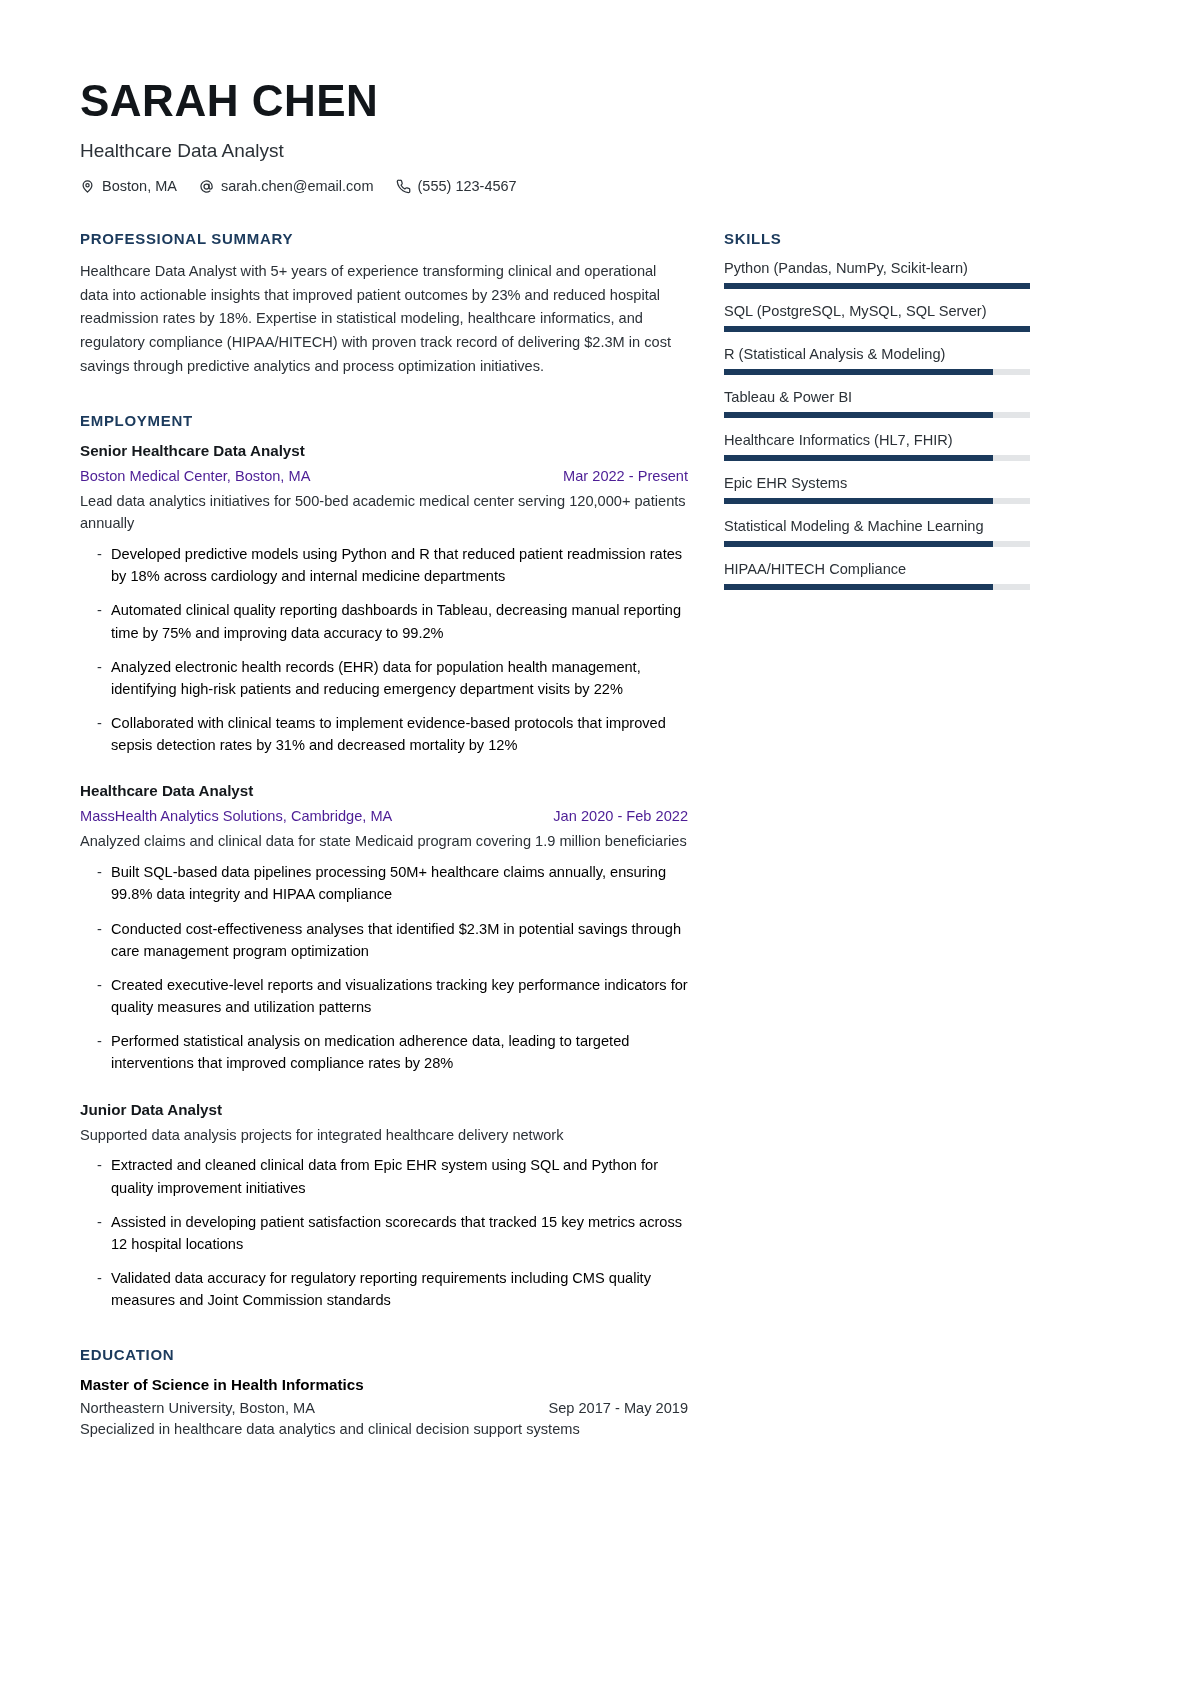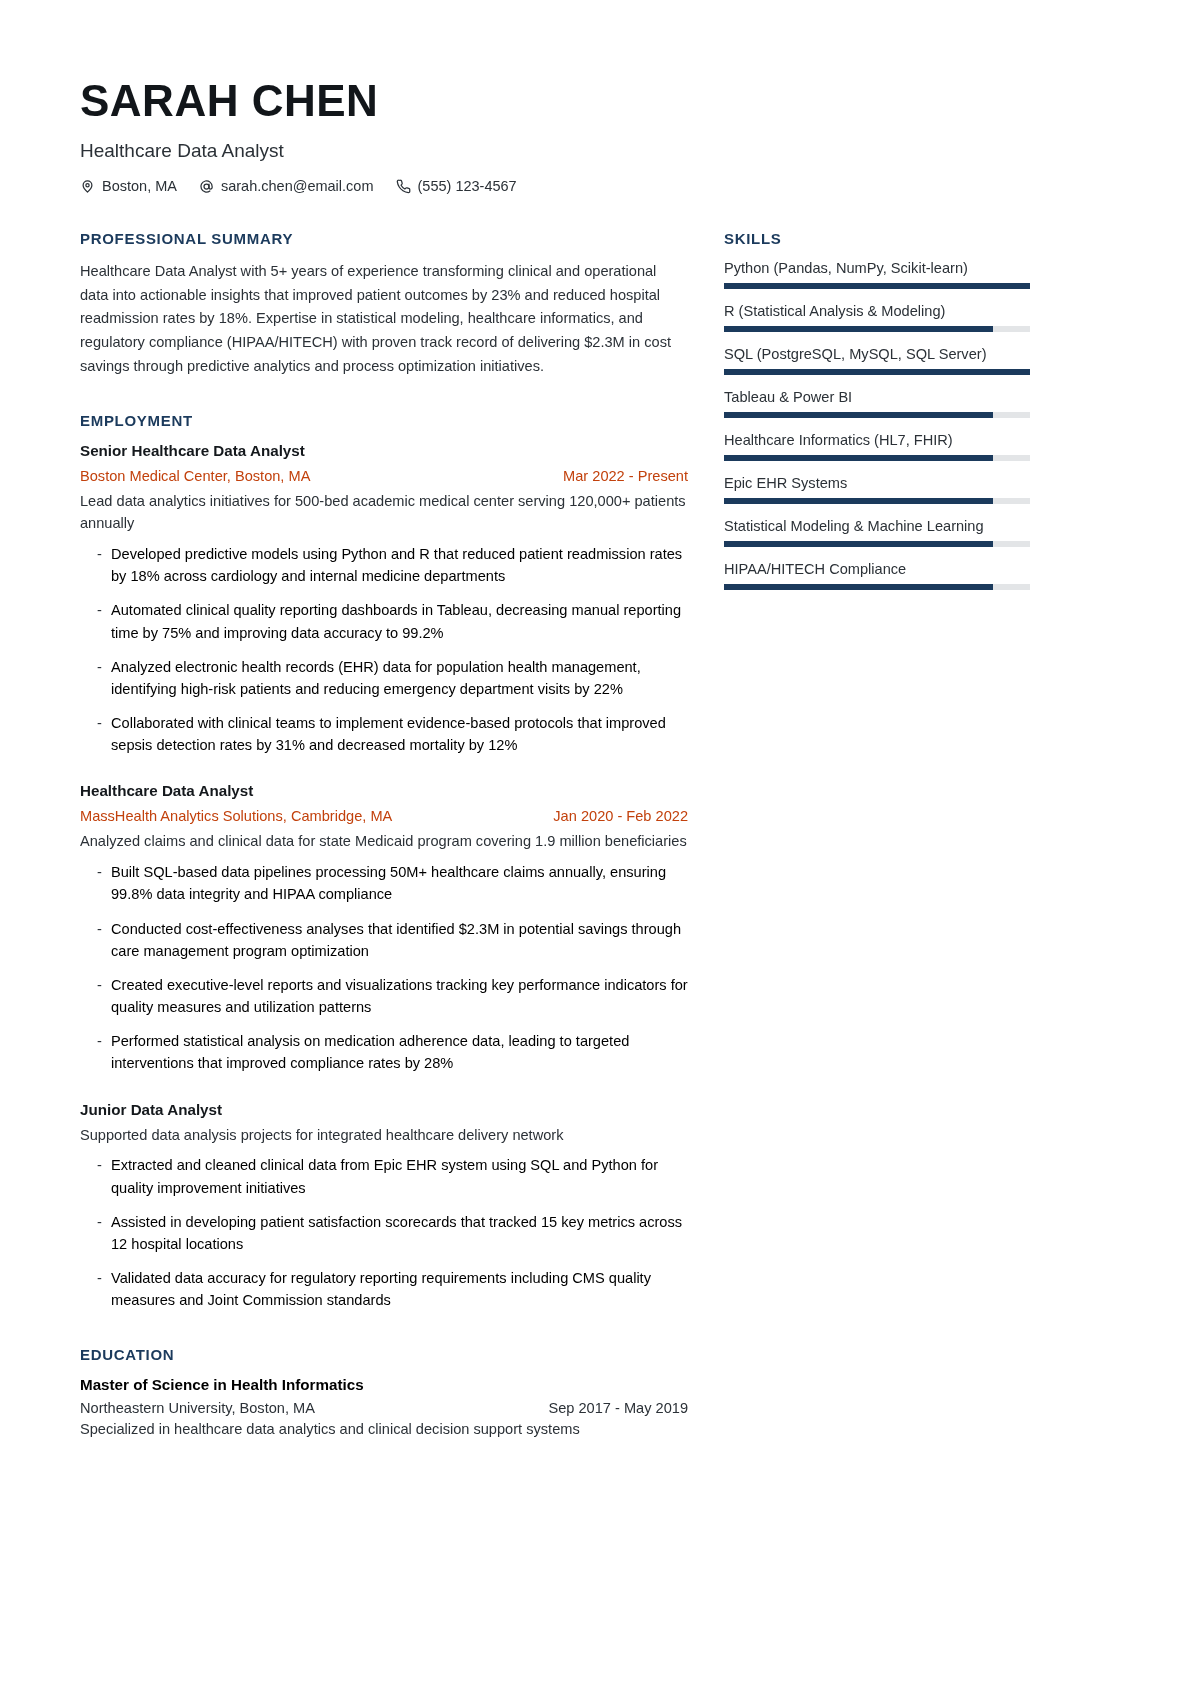--- a/index.html
+++ b/index.html
@@ -84,21 +84,21 @@
     font-weight: 700;
     color: #14181c;
     margin-bottom: 7px;
   }
   .job-meta {
     display: flex;
     justify-content: space-between;
     align-items: flex-start;
     gap: 8px;
     font-size: 14.6px;
-    color: #c2410c;
+    color: #4c1d95;
     line-height: 1.5;
     margin-bottom: 3px;
   }
   .job-company { max-width: 380px; }
   .job-dates { white-space: nowrap; text-align: right; }
   .job-desc {
     font-size: 14.6px;
     line-height: 1.5;
     color: #2b3137;
     margin-bottom: 8px;
@@ -277,30 +277,30 @@
       <h2 class="section-head">SKILLS</h2>
 
       <div class="skill">
         <div class="skill-name">Python (Pandas, NumPy, Scikit-learn)</div>
         <div class="skill-track">
           <div class="skill-fill" style="width: 100%;"></div>
         </div>
       </div>
 
       <div class="skill">
+        <div class="skill-name">SQL (PostgreSQL, MySQL, SQL Server)</div>
+        <div class="skill-track">
+          <div class="skill-fill" style="width: 100%;"></div>
+        </div>
+      </div>
+
+      <div class="skill">
         <div class="skill-name">R (Statistical Analysis &amp; Modeling)</div>
         <div class="skill-track">
           <div class="skill-fill" style="width: 88%;"></div>
-        </div>
-      </div>
-
-      <div class="skill">
-        <div class="skill-name">SQL (PostgreSQL, MySQL, SQL Server)</div>
-        <div class="skill-track">
-          <div class="skill-fill" style="width: 100%;"></div>
         </div>
       </div>
 
       <div class="skill">
         <div class="skill-name">Tableau &amp; Power BI</div>
         <div class="skill-track">
           <div class="skill-fill" style="width: 88%;"></div>
         </div>
       </div>
 

